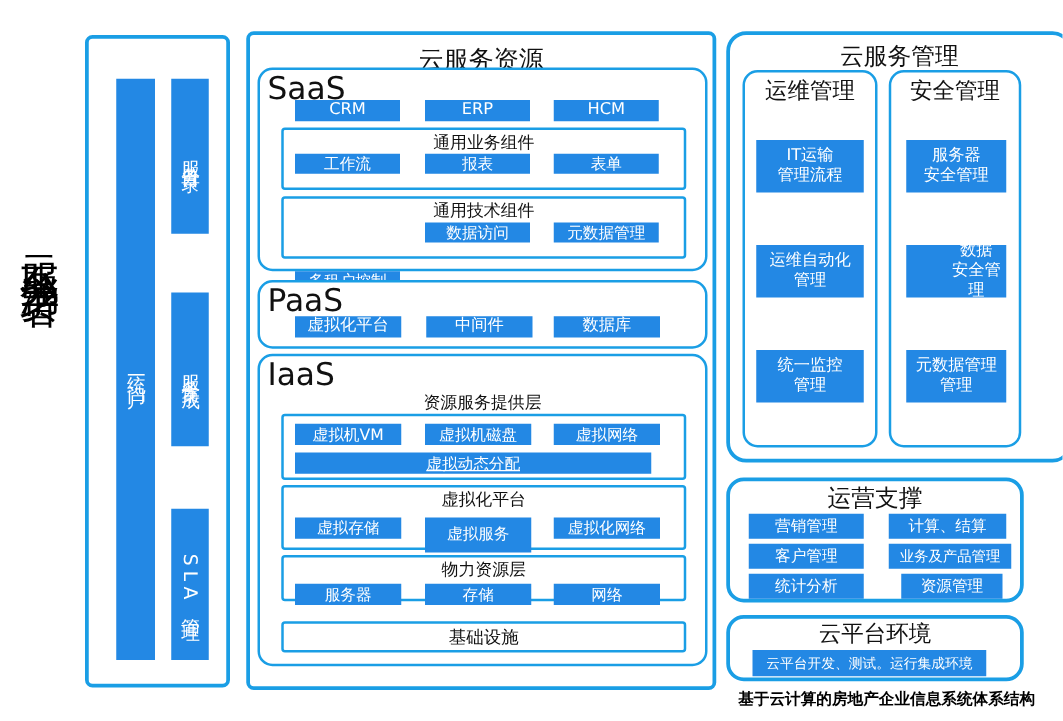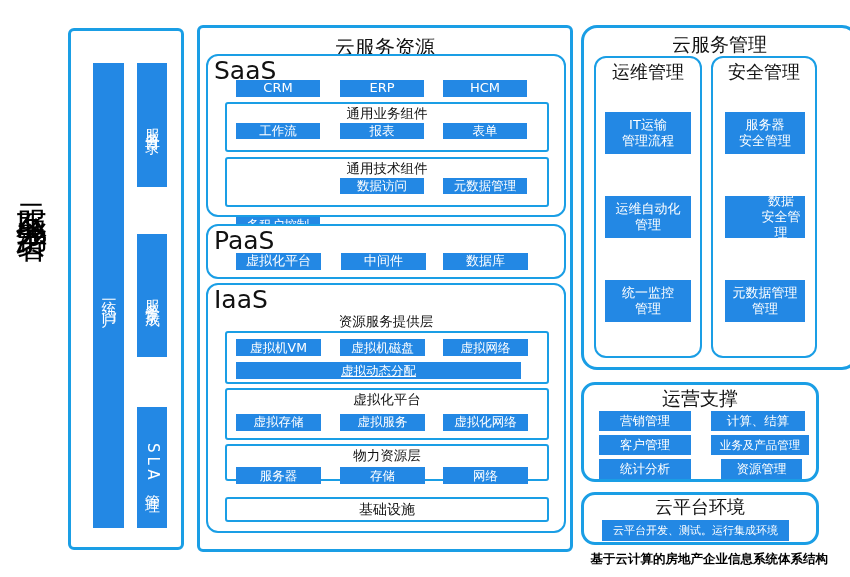--- a/index.html
+++ b/index.html
@@ -86,21 +86,21 @@
       <div class="compbox" style="left:17px; top:46px; width:324px; height:53px;">
         <div class="btn small" style="left:9px; top:6px; width:85px; height:17px;">虚拟机VM</div>
         <div class="btn small" style="left:113px; top:6px; width:85px; height:17px;">虚拟机磁盘</div>
         <div class="btn small" style="left:216px; top:6px; width:85px; height:17px;">虚拟网络</div>
         <div class="btn small" style="left:9px; top:29px; width:285px; height:17px;text-decoration:underline;">虚拟动态分配</div>
       </div>
 
       <div class="compbox" style="left:17px; top:103px; width:324px; height:52px;font-family:Liberation Serif, serif;">
         <div class="title t-comp" style="top:1px;">虚拟化平台</div>
         <div class="btn small" style="left:9px; top:24px; width:85px; height:17px;">虚拟存储</div>
-        <div class="btn small" style="left:113px; top:24px; width:85px; height:17px;">虚拟服务</div>
+        <div class="btn small" style="left:113px; top:24px; width:85px; height:28px;">虚拟服务</div>
         <div class="btn small" style="left:216px; top:24px; width:85px; height:17px;text-align:center;">虚拟化网络</div>
       </div>
 
       <div class="compbox" style="left:17px; top:159px; width:324px; height:37px;">
         <div class="title t-comp" style="top:1px;">物力资源层</div>
         <div class="btn small" style="left:9px; top:21px; width:85px; height:17px;">服务器</div>
         <div class="btn small" style="left:113px; top:21px; width:85px; height:17px;">存储</div>
         <div class="btn small" style="left:216px; top:21px; width:85px; height:17px;">网络</div>
       </div>
 

